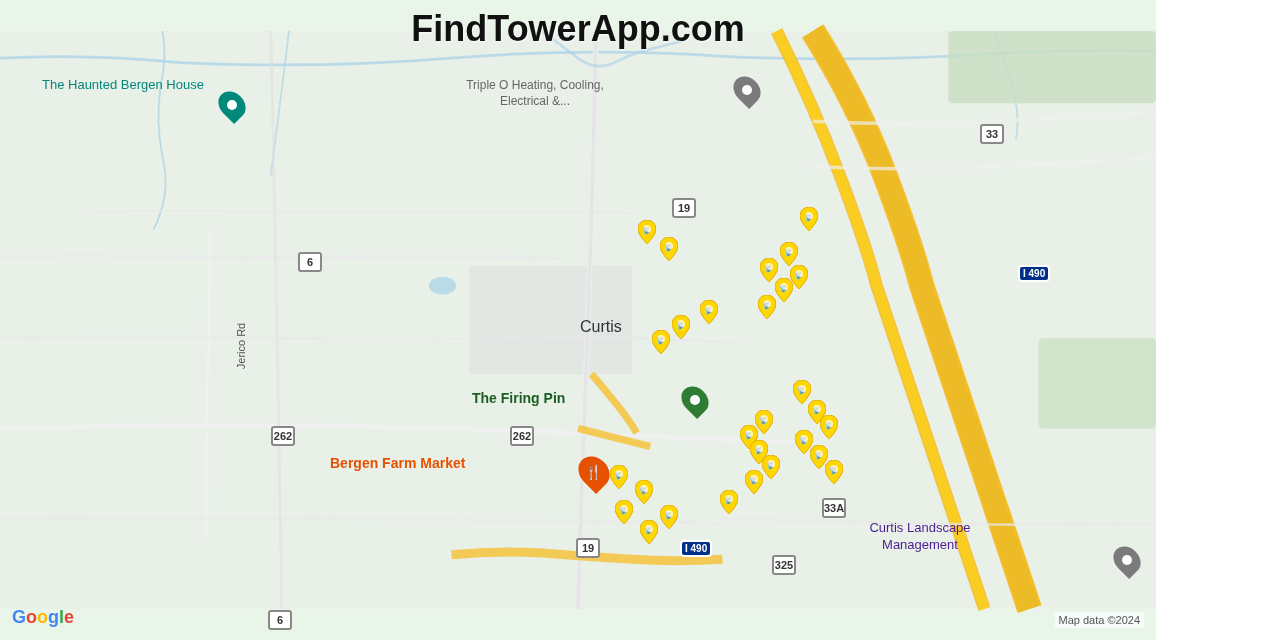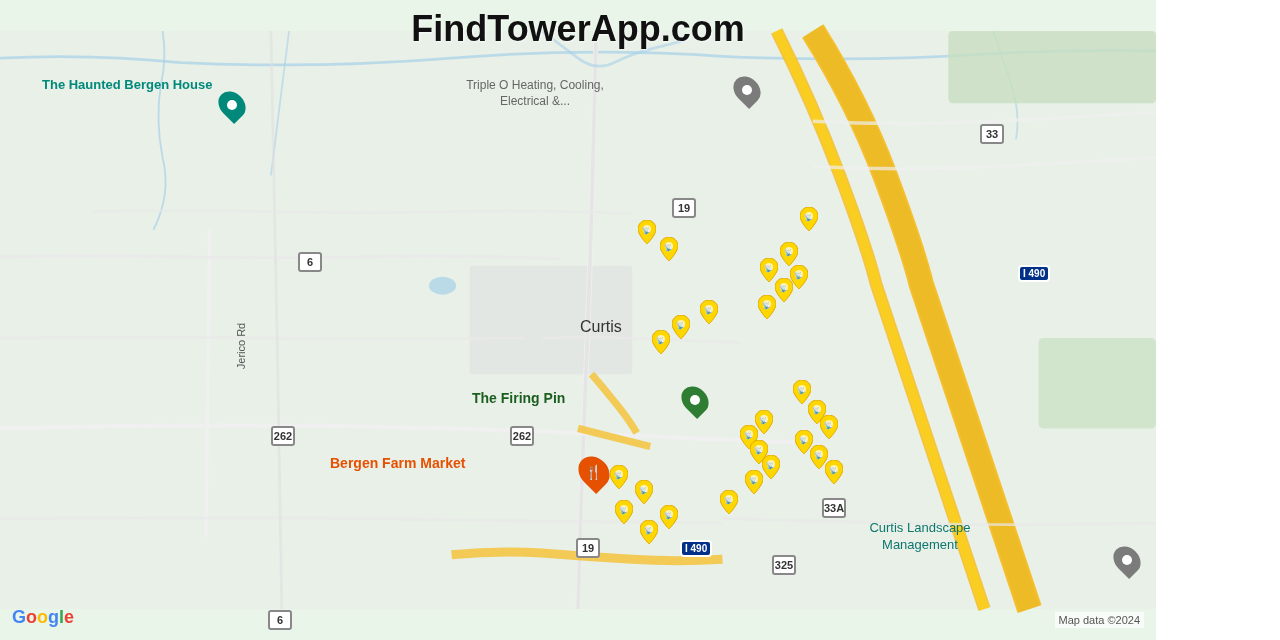--- a/index.html
+++ b/index.html
@@ -63,21 +63,21 @@
       padding: 2px 4px;
     }
 
     .haunted-label {
       position: absolute;
       top: 77px;
       left: 42px;
       z-index: 60;
       font-size: 13px;
       color: #00897B;
-      font-weight: 700;
+      font-weight: 400;
       line-height: 1.3;
       text-align: center;
     }
 
     .triple-o-label {
       position: absolute;
       top: 78px;
       left: 460px;
       z-index: 60;
       font-size: 12px;
@@ -109,21 +109,21 @@
       font-weight: 600;
       white-space: nowrap;
     }
 
     .curtis-label {
       position: absolute;
       top: 520px;
       left: 860px;
       z-index: 60;
       font-size: 13px;
-      color: #0f766e;
+      color: #4c1d95;
       text-align: center;
       line-height: 1.3;
       max-width: 120px;
     }
 
     
     .road-shield {
       position: absolute;
       z-index: 55;
       border: 2px solid #888;

